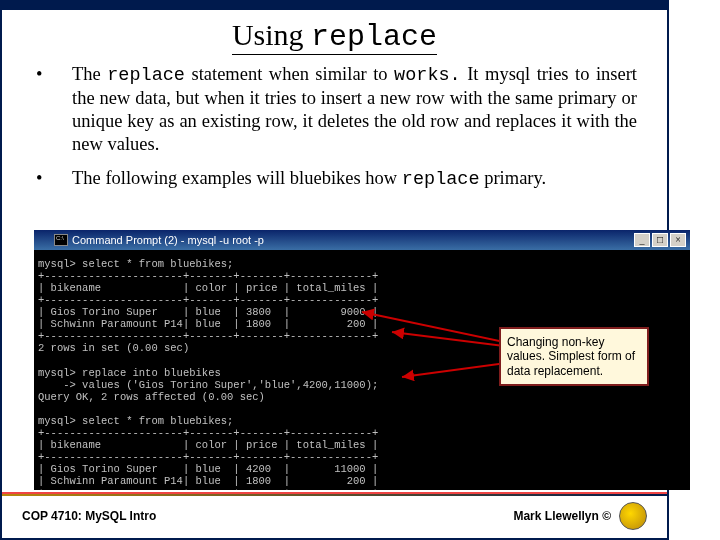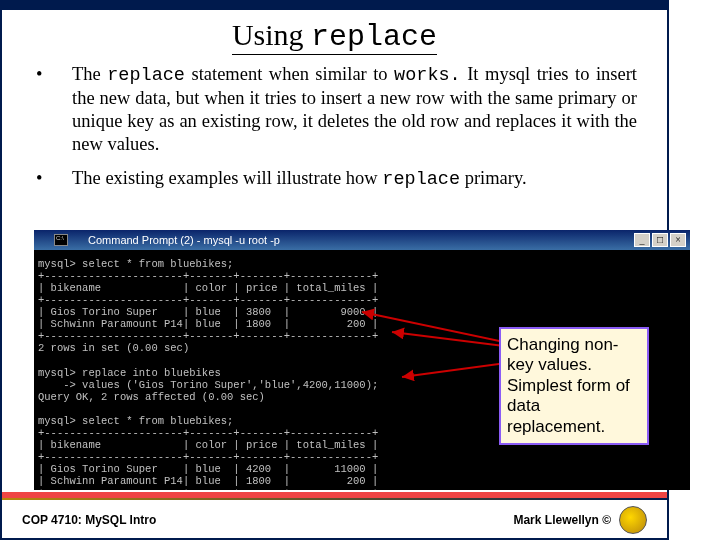--- a/index.html
+++ b/index.html
@@ -9,27 +9,27 @@
   .title { text-align: center; font-size: 30px; font-family: "Times New Roman", serif; padding: 8px 0 4px; }
   .title .mono { font-family: "Courier New", monospace; }
   .title-underline { border-bottom: 1px solid #000; display: inline-block; }
   .content { padding: 4px 30px 0 30px; }
   .bullet-row { display: flex; margin-bottom: 10px; font-size: 18.5px; line-height: 1.25; text-align: justify; }
   .bullet-mark { width: 40px; flex-shrink: 0; text-align: left; padding-left: 4px; }
   .bullet-text { flex: 1; }
   .mono { font-family: "Courier New", monospace; }
   .terminal-wrap { position: absolute; left: 32px; top: 228px; width: 656px; }
   .term-titlebar { background: linear-gradient(#0a246a, #3a6ea5); color: #fff; font-family: Tahoma, sans-serif; font-size: 11px; padding: 2px 4px; display: flex; align-items: center; justify-content: space-between; height: 20px; }
-  .term-title-left { display: flex; align-items: center; gap: 20px; padding-left: 16px; }
+  .term-title-left { display: flex; align-items: center; gap: 4px; padding-left: 16px; }
   .term-ctl { display: flex; gap: 2px; }
   .term-btn { width: 16px; height: 14px; background: #d4d0c8; border: 1px solid #fff; font-family: Tahoma; font-size: 10px; line-height: 12px; text-align: center; color: #000; }
   .term-body { background: #000; color: #c0c0c0; font-family: "Lucida Console", "Courier New", monospace; font-size: 10.5px; line-height: 1.15; padding: 8px 4px; white-space: pre; height: 240px; overflow: hidden; }
-  .callout { position: absolute; right: 18px; top: 325px; width: 150px; background: #fff8dc; border: 2px solid #8b5cf6; padding: 6px; font-family: Arial, sans-serif; font-size: 17px; line-height: 1.2; z-index: 5; }
+  .callout { position: absolute; right: 18px; top: 325px; width: 150px; background: #fff8dc; border: 2px solid #7f1d1d; padding: 6px; font-family: Arial, sans-serif; font-size: 12px; line-height: 1.2; z-index: 5; }
   .arrow-svg { position: absolute; left: 330px; top: 300px; width: 240px; height: 100px; z-index: 4; pointer-events: none; }
-  .footer { position: absolute; bottom: 0; left: 0; right: 0; height: 46px; background: #fff; border-top: 6px solid #ef4444; }
+  .footer { position: absolute; bottom: 0; left: 0; right: 0; height: 46px; background: #fff; border-top: 2px solid #ef4444; }
   .footer-line { height: 2px; background: linear-gradient(to right, #b8860b, #001a4d); }
   .footer-content { display: flex; justify-content: space-between; align-items: center; padding: 6px 20px 0; font-family: Arial, sans-serif; font-size: 12px; font-weight: bold; color: #000; }
   .footer-content > div { flex: 1; }
   .footer-center { text-align: center; }
   .footer-right { text-align: left; display: flex; align-items: center; justify-content: flex-end; gap: 8px; }
   .logo { width: 28px; height: 28px; background: radial-gradient(circle at 40% 40%, #ffd700, #b8860b); border-radius: 50%; border: 1px solid #555; }
   .cmd-icon { width: 14px; height: 12px; background: #000; border: 1px solid #888; display: inline-block; position: relative; }
   .cmd-icon::after { content: "C:\\"; color: #ccc; font-size: 6px; position: absolute; left: 1px; top: 0; }
 </style>
 </head>
@@ -47,21 +47,21 @@
   <div class="content">
     <div class="bullet-row">
       <div class="bullet-mark">•</div>
       <div class="bullet-text">
         <span>The </span><span class="mono">replace</span><span> statement when similar to </span><span class="mono">works.</span><span> It mysql tries to insert the new data, but when it tries to insert a new row with the same primary or unique key as an existing row, it deletes the old row and replaces it with the new values.</span>
       </div>
     </div>
     <div class="bullet-row">
       <div class="bullet-mark">•</div>
       <div class="bullet-text">
-        <span>The existing examples will illustrate how </span><span class="mono">replace</span><span> primary.</span>
+        <span>The following examples will bluebikes how </span><span class="mono">replace</span><span> primary.</span>
       </div>
     </div>
   </div>
 
   <div class="terminal-wrap">
     <div class="term-titlebar">
       <div class="term-title-left">
         <span class="cmd-icon"></span>
         <span>Command Prompt (2) - mysql -u root -p</span>
       </div>

